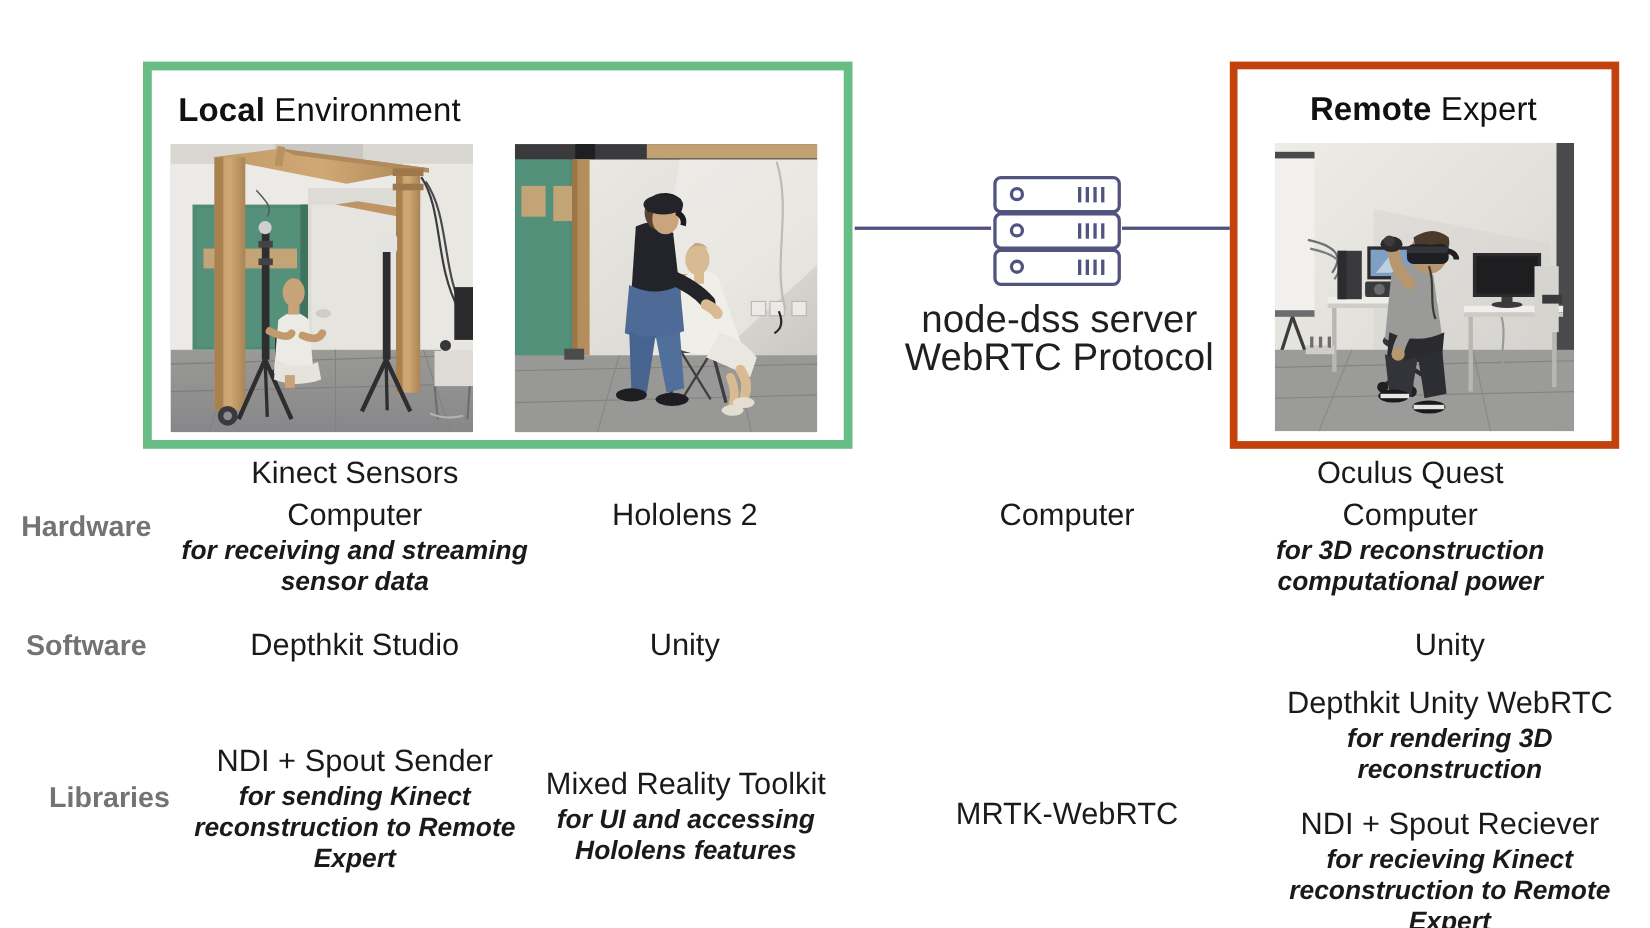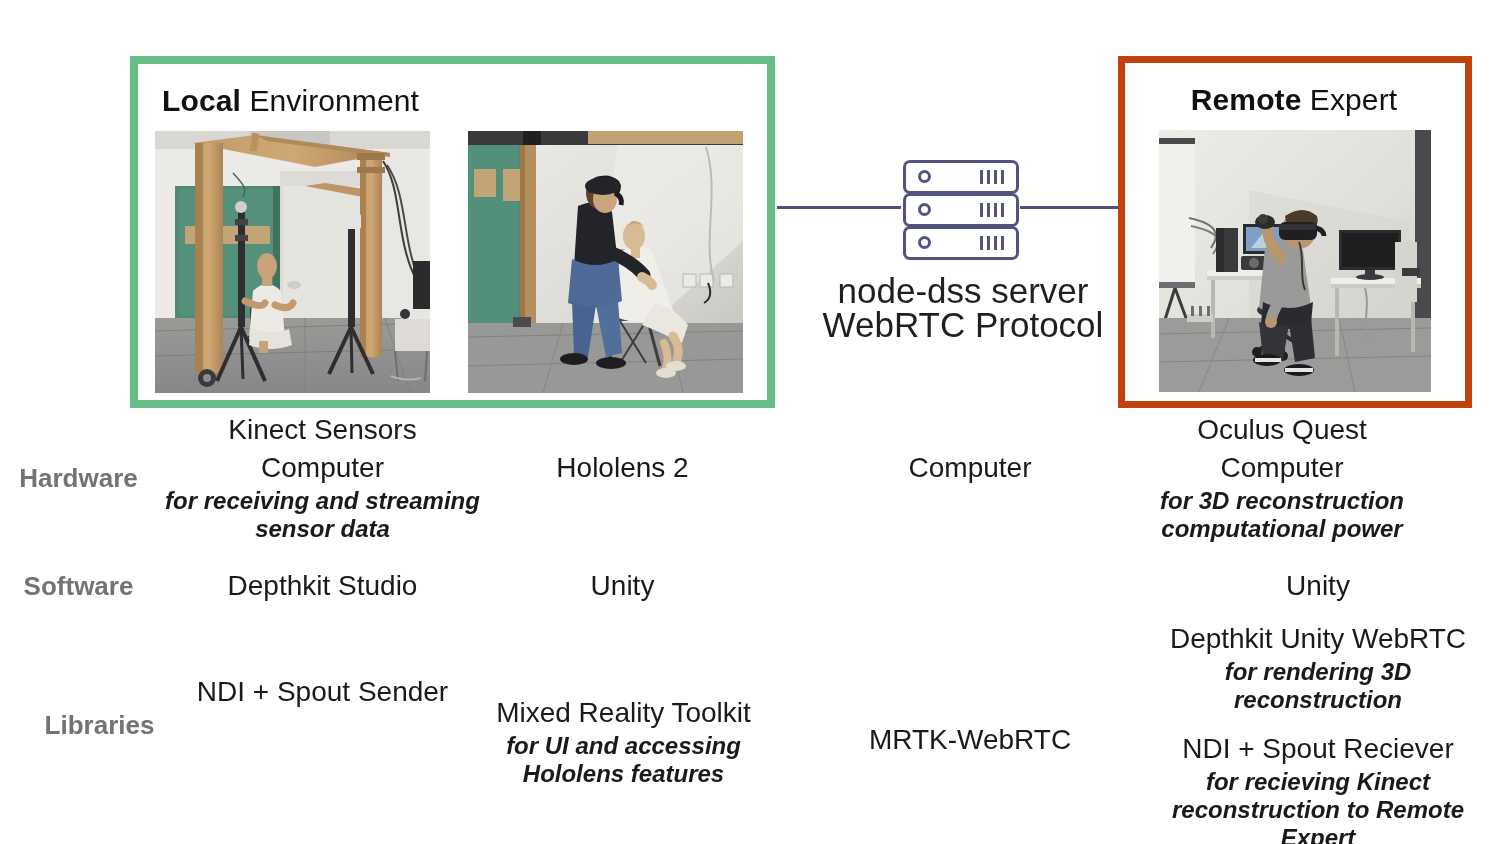--- a/index.html
+++ b/index.html
@@ -486,20 +486,21 @@
 <div class="cell" style="left:840px; top:567px; width:260px;">
   <span class="main"></span>
 </div>
 
 <div class="cell" style="left:1158px; top:567px; width:320px;">
   <span class="main">Unity</span>
 </div>
 
 <div class="cell" style="left:165px; top:673px; width:315px;">
   <span class="main">NDI + Spout Sender</span>
+  <span class="sub">for sending Kinect reconstruction to Remote Expert</span>
 </div>
 
 <div class="cell" style="left:486px; top:694px; width:275px;">
   <span class="main">Mixed Reality Toolkit</span>
   <span class="sub">for UI and accessing Hololens features</span>
 </div>
 
 <div class="cell" style="left:840px; top:721px; width:260px;">
   <span class="main">MRTK-WebRTC</span>
 </div>

